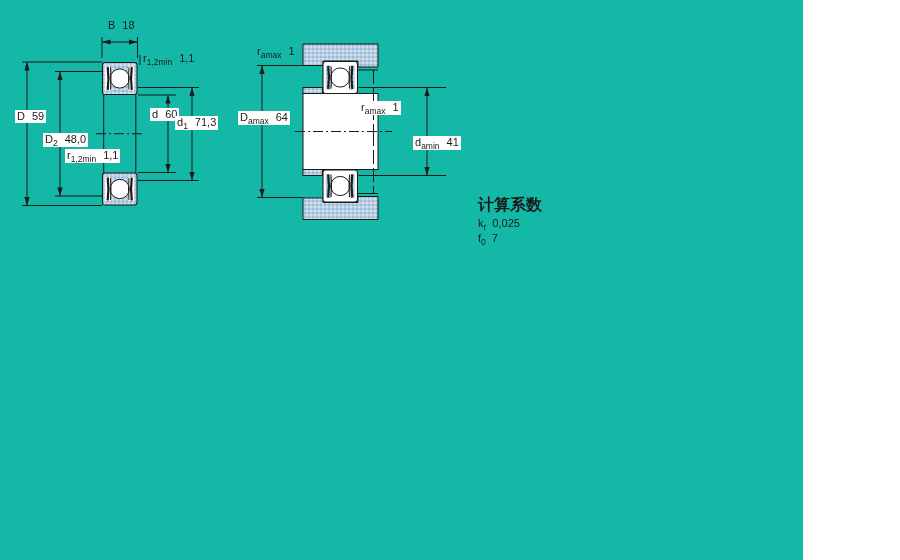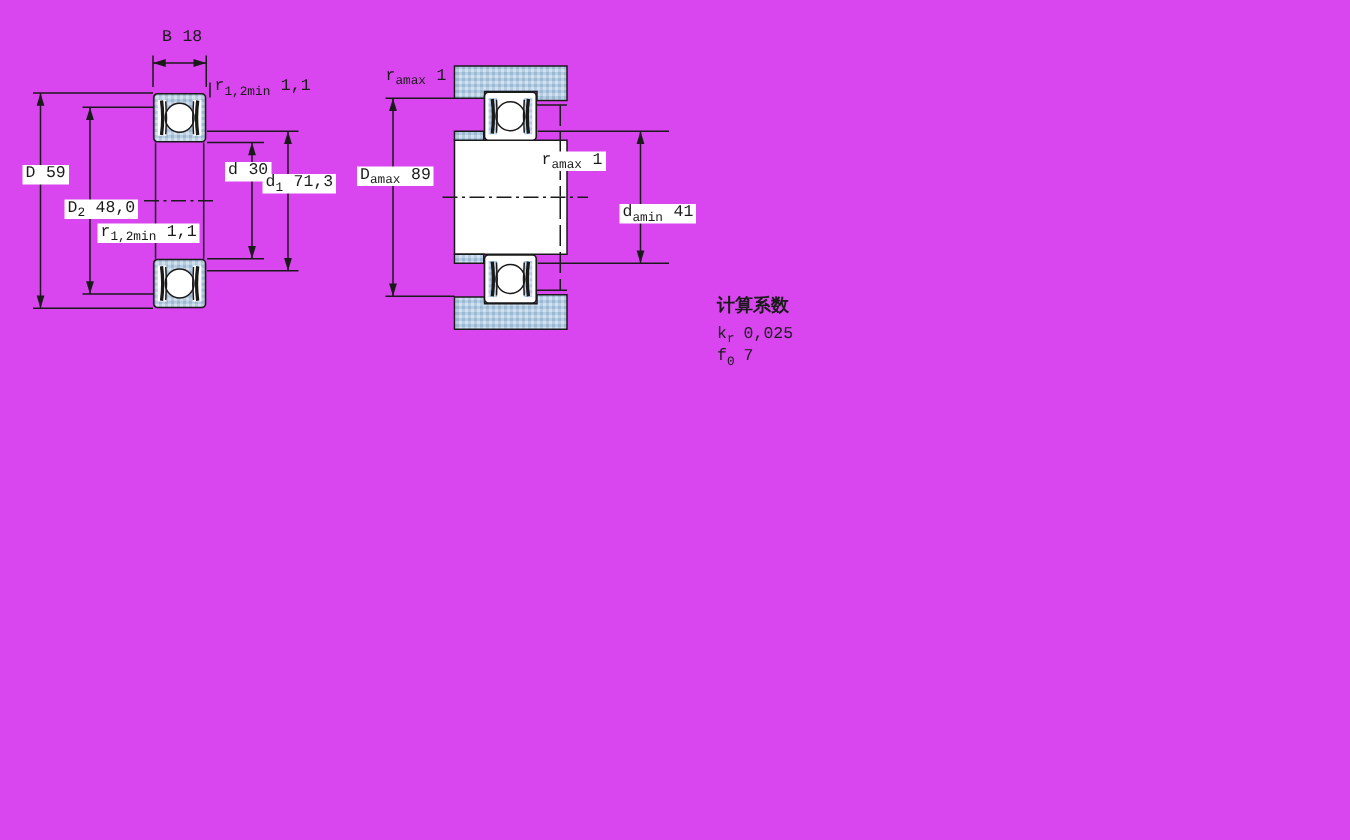--- a/index.html
+++ b/index.html
@@ -1,23 +1,23 @@
 <!DOCTYPE html>
 <html><head>
 <meta charset="utf-8">
 <style>
   html,body{margin:0;padding:0;background:#fff;}
-  .screen{position:relative;width:900px;height:560px;background:#d946ef;overflow:hidden;
-          font-family:Liberation Mono, monospace;color:#1a1a1a;}
+  .screen{position:relative;width:803px;height:560px;background:#14b8a6;overflow:hidden;
+          font-family:Liberation Sans, sans-serif;color:#1a1a1a;}
   svg{position:absolute;left:0;top:0;}
   .lbl{position:absolute;font-size:11px;line-height:13px;white-space:nowrap;}
   .lbl sub{font-size:8.5px;line-height:8px;vertical-align:-3px;}
   .lbl .val{margin-left:7px;}
   .mask{background:#ffffff;padding:0 2px;}
-  .factors-title{position:absolute;font-size:12px;font-weight:bold;white-space:nowrap;}
+  .factors-title{position:absolute;font-size:16px;font-weight:bold;white-space:nowrap;}
   .factor-row{position:absolute;font-size:11px;white-space:nowrap;}
   .factor-row sub{font-size:8.5px;vertical-align:-3px;}
   .factor-row .val{margin-left:6px;margin-top:45px;}
 </style>
 </head>
 <body>
 
 <div class="screen">
 
   <svg width="900" height="560" viewBox="0 0 900 560">
@@ -143,37 +143,37 @@
 
   <div class="lbl mask" style="left:43px;top:133px">
     <span>D</span><sub>2</sub><span class="val">48,0</span>
   </div>
 
   <div class="lbl" style="left:143px;top:52px">
     <span>r</span><sub>1,2min</sub><span class="val">1,1</span>
   </div>
 
   <div class="lbl mask" style="left:150px;top:108px">
-    <span>d</span><span class="val">30</span>
+    <span>d</span><span class="val">60</span>
   </div>
 
   <div class="lbl mask" style="left:175px;top:116px">
     <span>d</span><sub>1</sub><span class="val">71,3</span>
   </div>
 
   <div class="lbl mask" style="left:65px;top:149px">
     <span>r</span><sub>1,2min</sub><span class="val">1,1</span>
   </div>
 
   <div class="lbl" style="left:257px;top:45px">
     <span>r</span><sub>amax</sub><span class="val">1</span>
   </div>
 
   <div class="lbl mask" style="left:238px;top:111px">
-    <span>D</span><sub>amax</sub><span class="val">89</span>
+    <span>D</span><sub>amax</sub><span class="val">64</span>
   </div>
 
   <div class="lbl mask" style="left:359px;top:101px">
     <span>r</span><sub>amax</sub><span class="val">1</span>
   </div>
 
   <div class="lbl mask" style="left:413px;top:136px">
     <span>d</span><sub>amin</sub><span class="val">41</span>
   </div>
 

